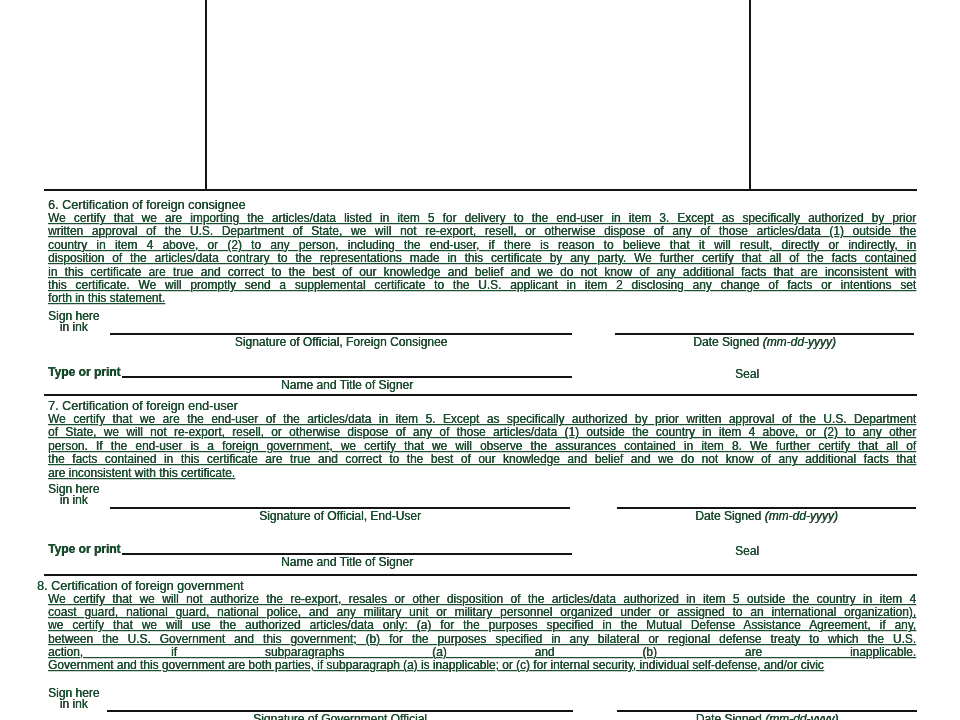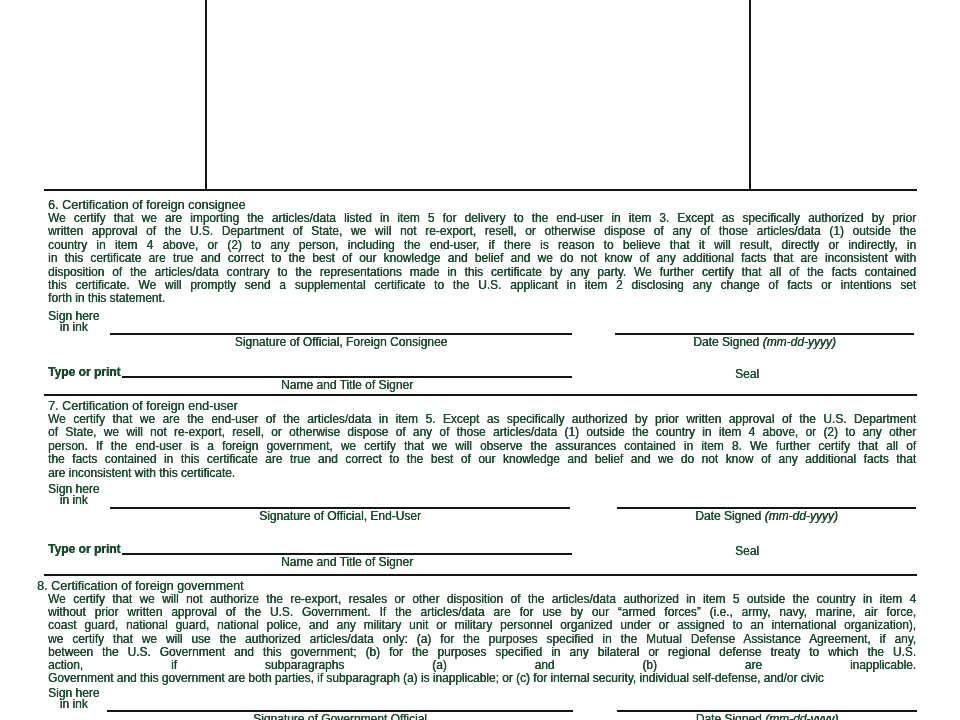--- a/index.html
+++ b/index.html
@@ -10,21 +10,21 @@
     background: #ffffff;
     overflow: hidden;
     font-family: "Liberation Sans", sans-serif;
     color: #14532d;
     text-shadow: 0.35px 0.2px 0 #1a1a1a;
   }
   .rule { position: absolute; background: #141414; }
   .v-rule { width: 2px; }
   .h-rule { height: 2px; }
   .sec-title { position: absolute; font-size: 12.6px; white-space: nowrap; }
-  .para { position: absolute; width: 868px; font-size: 11.9px; }
+  .para { position: absolute; width: 868px; font-size: 11.9px; text-decoration: underline; }
   .para .line { text-align: justify; text-align-last: justify; white-space: nowrap; }
   .para .line:last-child { text-align-last: left; }
   .s6 .para, .s7 .para { line-height: 13.4px; }
   .s8 .para { line-height: 13.2px; }
   .sign-here { position: absolute; font-size: 12px; line-height: 11px; white-space: nowrap; text-align: center; }
   .fill-line { position: absolute; border-bottom: 2px solid #141414; height: 7px; }
   .caption { position: absolute; font-size: 12px; text-align: center; white-space: nowrap; }
   .caption i { font-style: italic; }
   .side-label { position: absolute; font-size: 12px; white-space: nowrap; font-weight: bold; }
 
@@ -78,22 +78,22 @@
   <div class="rule v-rule top-v-left"></div>
   <div class="rule v-rule top-v-right"></div>
   <div class="rule h-rule top-h"></div>
 
   <div class="s6">
     <div class="sec-title s6-title">6. Certification of foreign consignee</div>
     <div class="para s6-para">
         <div class="line">We certify that we are importing the articles/data listed in item 5 for delivery to the end-user in item 3.  Except as specifically authorized by prior</div>
         <div class="line">written approval of the U.S. Department of State, we will not re-export, resell, or otherwise dispose of any of those articles/data (1) outside the</div>
         <div class="line">country in item 4 above, or (2) to any person, including the end-user, if there is reason to believe that it will result, directly or indirectly, in</div>
+        <div class="line">disposition of the articles/data contrary to the representations made in this certificate by any party.  We further certify that all of the facts contained</div>
         <div class="line">in this certificate are true and correct to the best of our knowledge and belief and we do not know of any additional facts that are inconsistent with</div>
-        <div class="line">disposition of the articles/data contrary to the representations made in this certificate by any party.  We further certify that all of the facts contained</div>
         <div class="line">this certificate.  We will promptly send a supplemental certificate to the U.S. applicant in item 2 disclosing any change of facts or intentions set</div>
         <div class="line">forth in this statement.</div>
       </div>
     <div class="sign-here s6-signhere">
       <div>Sign here</div>
       <div>in ink</div>
     </div>
     <div class="fill-line s6-sigline"></div>
     <div class="caption s6-sigcap">Signature of Official, Foreign Consignee</div>
     <div class="fill-line s6-dateline"></div>
@@ -132,21 +132,20 @@
     <div class="fill-line s7-typeline"></div>
     <div class="caption s7-namecap">Name and Title of Signer</div>
     <div class="caption s7-seal">Seal</div>
   </div>
   <div class="rule h-rule div-78"></div>
 
   <div class="s8">
     <div class="sec-title s8-title">8. Certification of foreign government</div>
     <div class="para s8-para">
         <div class="line">We certify that we will not authorize the re-export, resales or other disposition of the articles/data authorized in item 5 outside the country in item 4</div>
-        <div class="line">without prior written approval of the U.S. Government.  If the articles/data are for use by our “armed forces” (i.e., army, navy, marine, air force,</div>
         <div class="line">coast guard, national guard, national police, and any military unit or military personnel organized under or assigned to an international organization),</div>
         <div class="line">we certify that we will use the authorized articles/data only: (a) for the purposes specified in the Mutual Defense Assistance Agreement, if any,</div>
         <div class="line">between the U.S. Government and this government; (b) for the purposes specified in any bilateral or regional defense treaty to which the U.S.</div>
         <div class="line">action, if subparagraphs (a) and (b) are inapplicable.</div>
         <div class="line">Government and this government are both parties, if subparagraph (a) is inapplicable; or (c) for internal security, individual self-defense, and/or civic</div>
       </div>
     <div class="sign-here s8-signhere">
       <div>Sign here</div>
       <div>in ink</div>
     </div>

